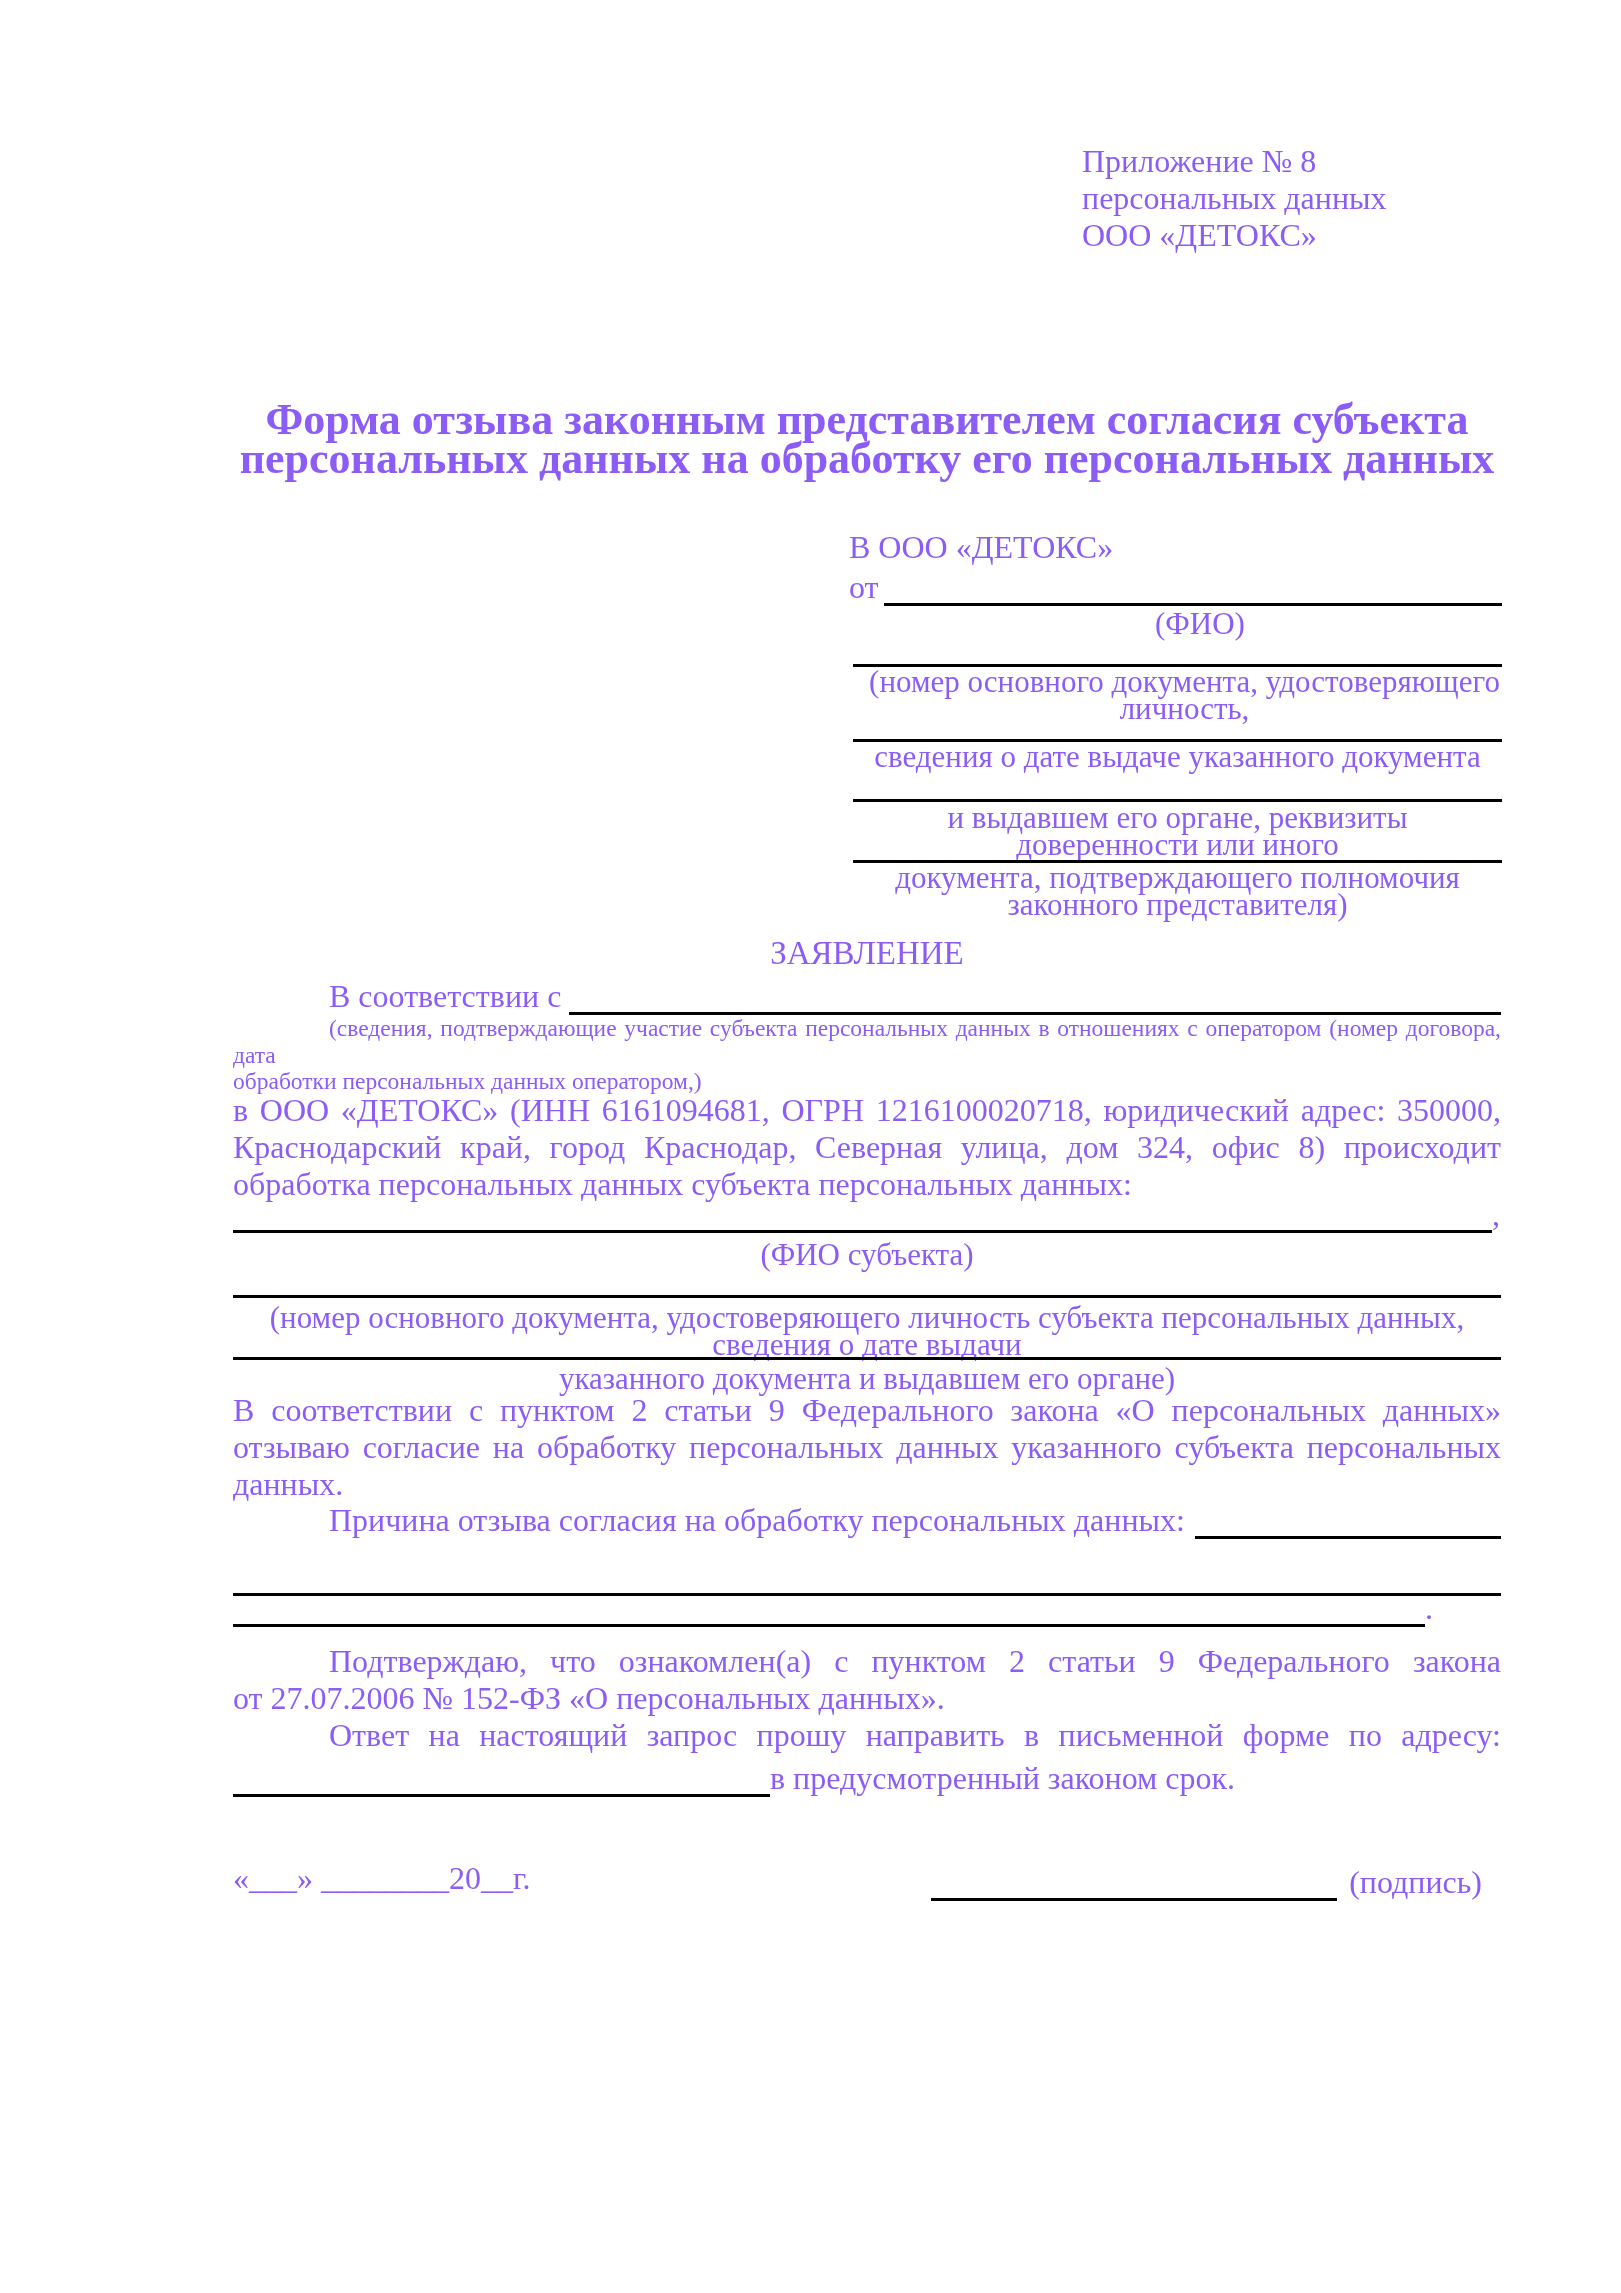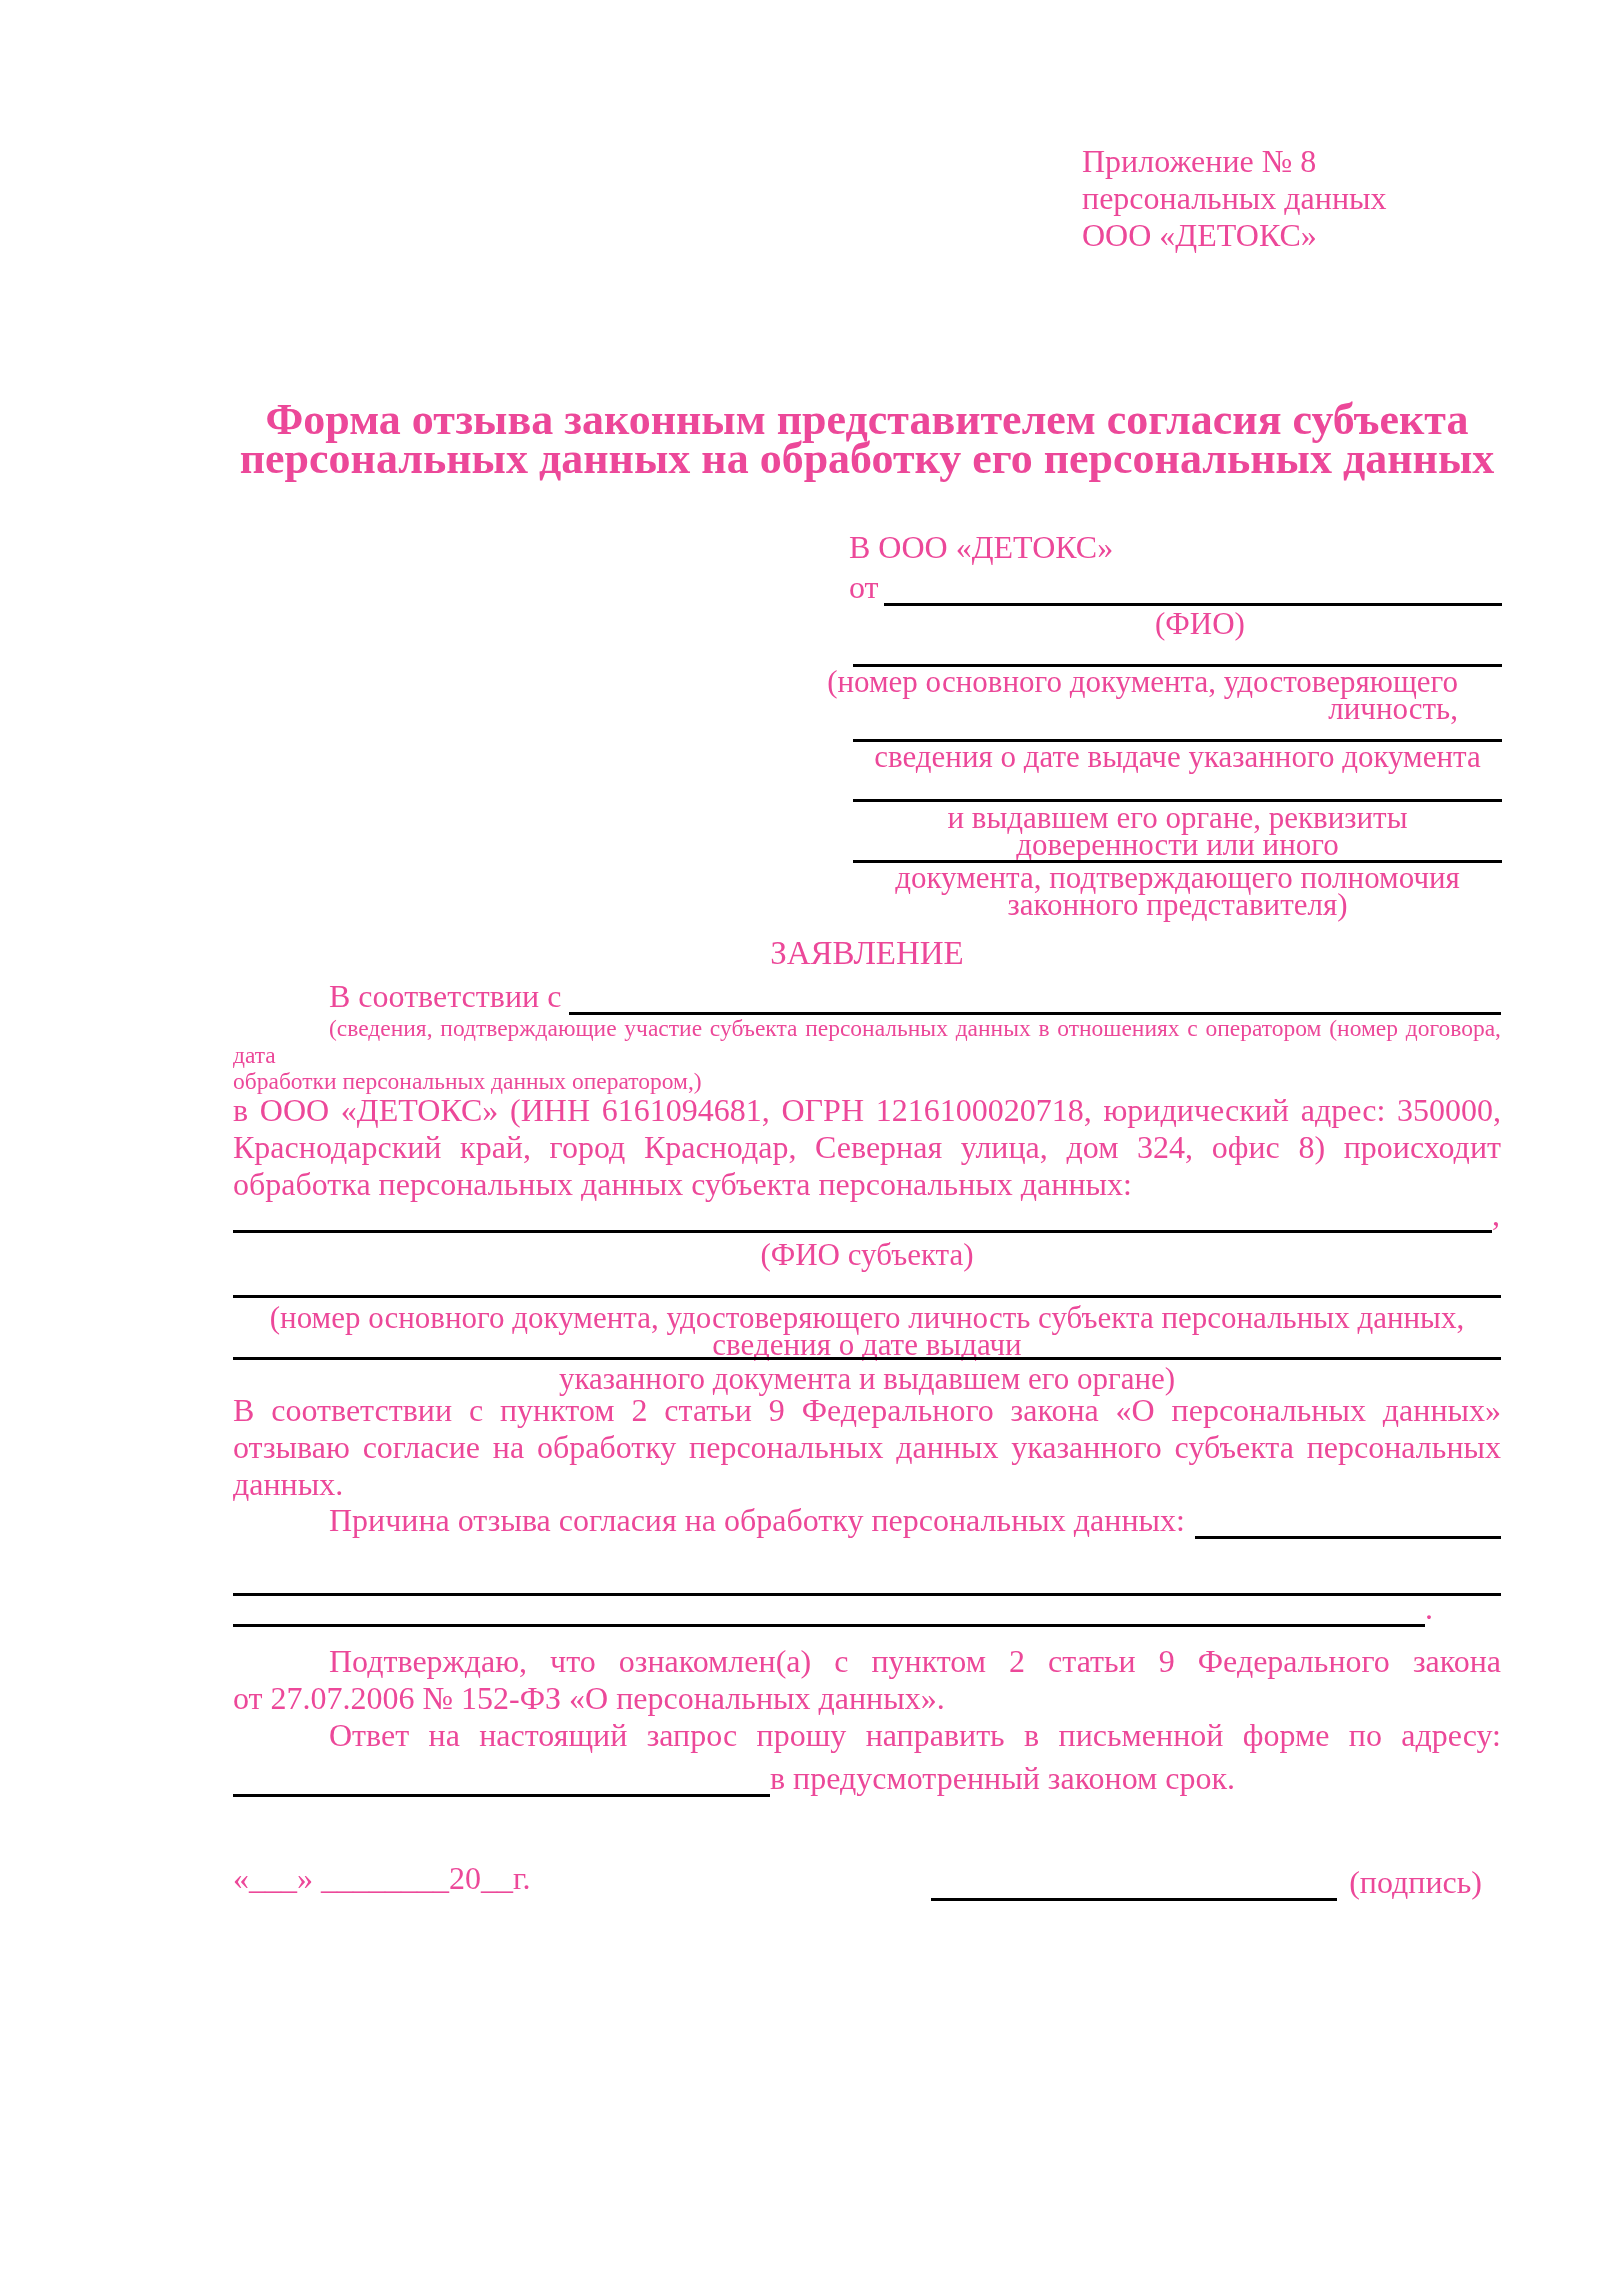--- a/index.html
+++ b/index.html
@@ -1,17 +1,17 @@
 <!DOCTYPE html>
 <html><head>
 <meta charset="utf-8">
 <style>
   html,body{margin:0;padding:0;background:#e8e8e8;}
   .page{
-    position:relative;width:1621px;height:2294px;background:#ffffff;color:#ec4899;
+    position:relative;width:1621px;height:2294px;background:#ffffff;color:#8b5cf6;
     font-family:"Liberation Serif","DejaVu Serif",serif;overflow:hidden;margin:0 auto;
   }
   .abs{position:absolute;}
   .t33{font-size:32px;line-height:37px;}
   .t35b{font-size:44px;line-height:39px;font-weight:700;}
   .t34{font-size:33px;line-height:37px;}
   .t25{font-size:31px;line-height:27.4px;}
   .t24{font-size:23.5px;line-height:26.5px;}
   .ctr{text-align:center;}
   .just{text-align:justify;text-align-last:justify;}
@@ -38,21 +38,21 @@
 
   <div class="abs t33" style="left:849px;top:529px;">В ООО «ДЕТОКС»</div>
 
   <div class="abs frow t33" style="left:849px;top:567px;width:653px;height:39px;">
     <span>от</span>
     <div class="fline grow" style="margin-left:5.9px;"></div>
   </div>
   <div class="abs t25 ctr" style="left:898px;top:610px;width:604px;">(ФИО)</div>
 
   <div class="abs fline" style="left:853px;top:633px;width:649px;height:31px;"></div>
-  <div class="abs t25 ctr" style="left:809px;top:668px;width:649px;text-align:right;">(номер основного документа, удостоверяющего личность,</div>
+  <div class="abs t25 ctr" style="left:860px;top:668px;width:649px;">(номер основного документа, удостоверяющего личность,</div>
 
   <div class="abs fline" style="left:853px;top:708px;width:649px;height:31px;"></div>
   <div class="abs t25 ctr" style="left:853px;top:743px;width:649px;">сведения о дате выдаче указанного документа</div>
 
   <div class="abs fline" style="left:853px;top:768px;width:649px;height:31px;"></div>
   <div class="abs t25 ctr" style="left:853px;top:804px;width:649px;">и выдавшем его органе, реквизиты доверенности или иного</div>
 
   <div class="abs fline" style="left:853px;top:829px;width:649px;height:31px;"></div>
   <div class="abs t25 ctr" style="left:853px;top:864px;width:649px;">документа, подтверждающего полномочия законного представителя)</div>
 

